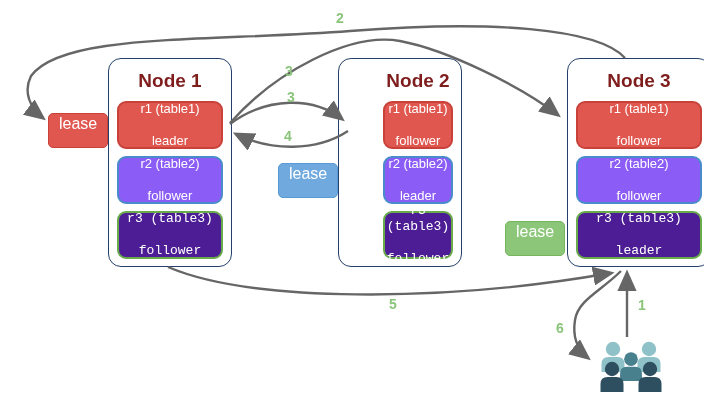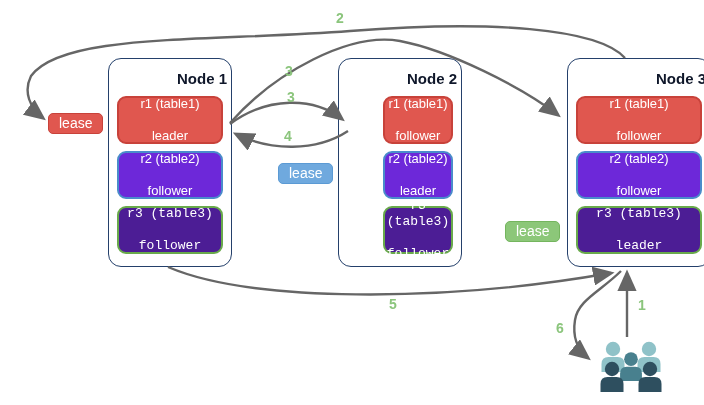--- a/index.html
+++ b/index.html
@@ -5,37 +5,37 @@
   html,body{margin:0;padding:0;background:#ffffff;}
   #canvas{
     position:relative;width:704px;height:405px;background:#ffffff;overflow:hidden;
     font-family:"Liberation Sans",sans-serif;
   }
   .node{
     position:absolute;width:124px;height:209px;background:#ffffff;
     border:1.6px solid #24406b;border-radius:13px;box-sizing:border-box;
   }
   .node-title{
-    text-align:right;font-weight:bold;font-size:15px;color:#0f172a;
+    text-align:center;font-weight:bold;font-size:19px;color:#7f1d1d;
     margin:11px 4px 9px;
   }
   .replica{
     margin:0 8px 7px;height:48px;border-radius:9px;border:2px solid;
     color:#ffffff;font-size:13px;line-height:1.28;box-sizing:border-box;
     display:flex;flex-direction:column;align-items:center;justify-content:center;
     text-align:center;
     gap:15px;
   }
   .c-red{background:#e0574f;border-color:#c8423a;}
-  .c-blue{background:#6d28d9;border-color:#4a8ccb;}
+  .c-blue{background:#8b5cf6;border-color:#4a8ccb;}
   .c-green{background:#4c1d95;border-color:#69aa4b;font-family:Liberation Mono, monospace;}
   .lease{
-    position:absolute;height:21px;line-height:19px;padding:0 10px;
+    position:absolute;height:35px;line-height:19px;padding:0 10px;
     border-radius:5px;border:1.5px solid;box-sizing:border-box;
-    color:#ffffff;font-size:14px;
+    color:#ffffff;font-size:16px;
   }
   .lease-red{background:#e0574f;border-color:#c8423a;}
   .lease-blue{background:#6fa9de;border-color:#5b9ad4;}
   .lease-green{background:#8cc779;border-color:#74b55e;}
   .step{
     position:absolute;font-weight:bold;font-size:14px;color:#8bc57c;
     z-index:7;
   }
   #arrow-layer{
     position:absolute;left:0;top:0;width:704px;height:405px;

